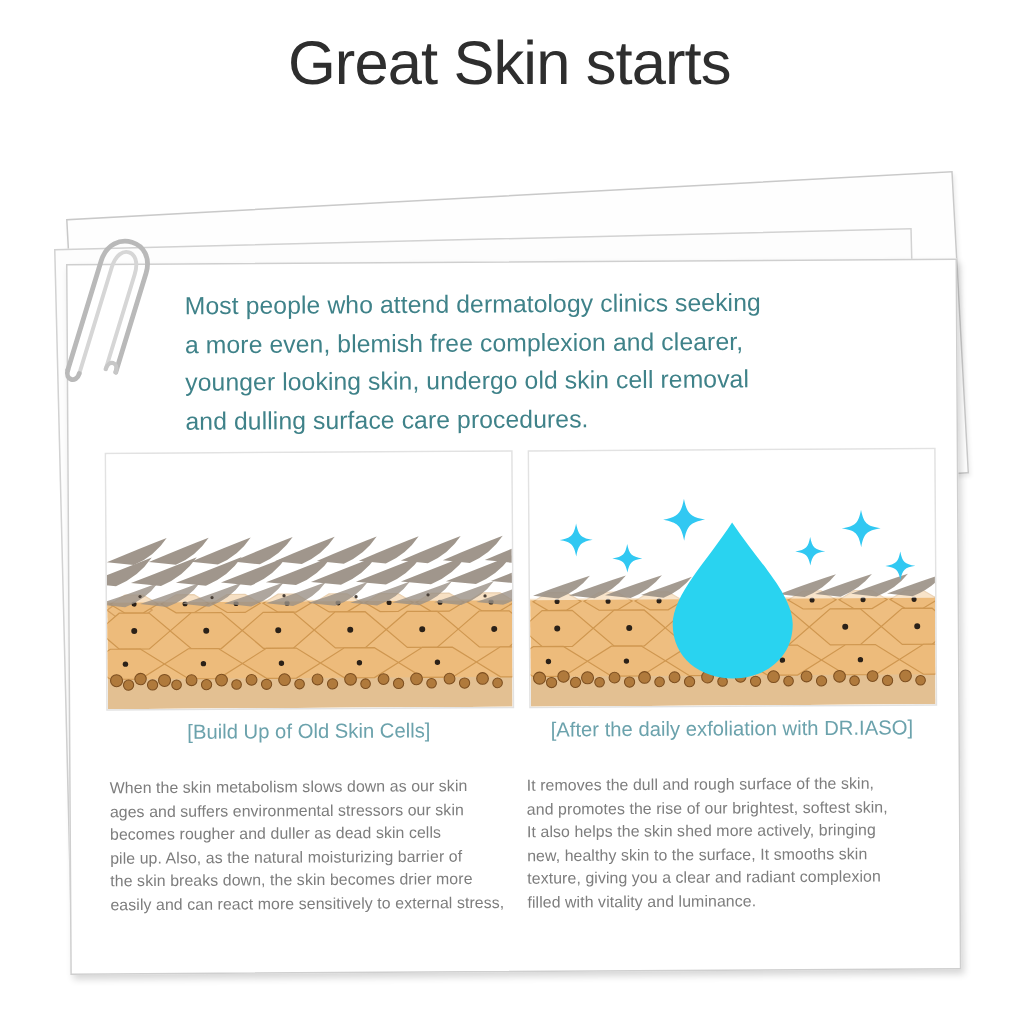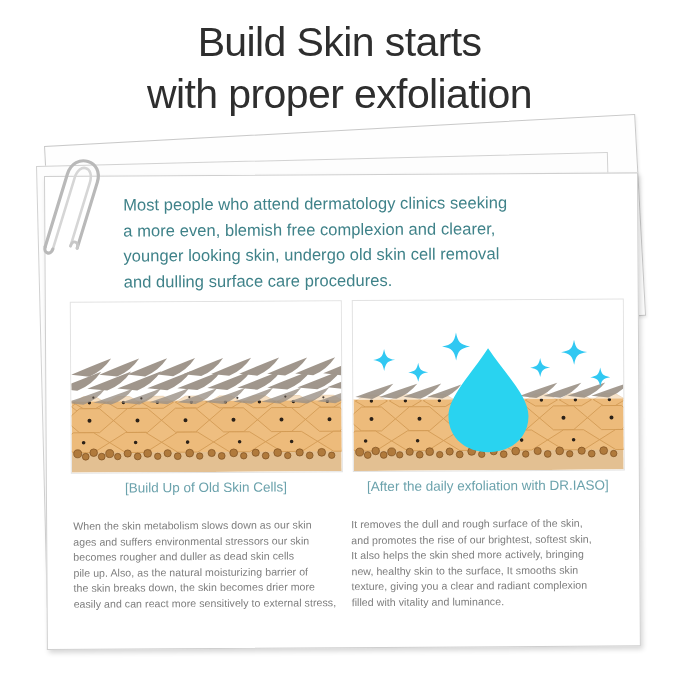--- a/index.html
+++ b/index.html
@@ -130,22 +130,21 @@
   .body-col.left{left:0;width:262px;}
   .body-col.right{left:278px;width:262px;}
   .body-col span{display:block;white-space:nowrap;}
 
   svg{display:block;}
 </style>
 </head>
 <body>
 
 <div id="headline">
-  <span class="line">Build Skin starts</span>
-  <span class="line">with proper exfoliation</span>
+  <span class="line">Great Skin starts</span>
 </div>
 
 <div id="card-stack">
 
   <div class="paper-back"></div>
   <div class="paper-back2"></div>
 
   <div class="paper-front">
     <div class="card-inner">
 

